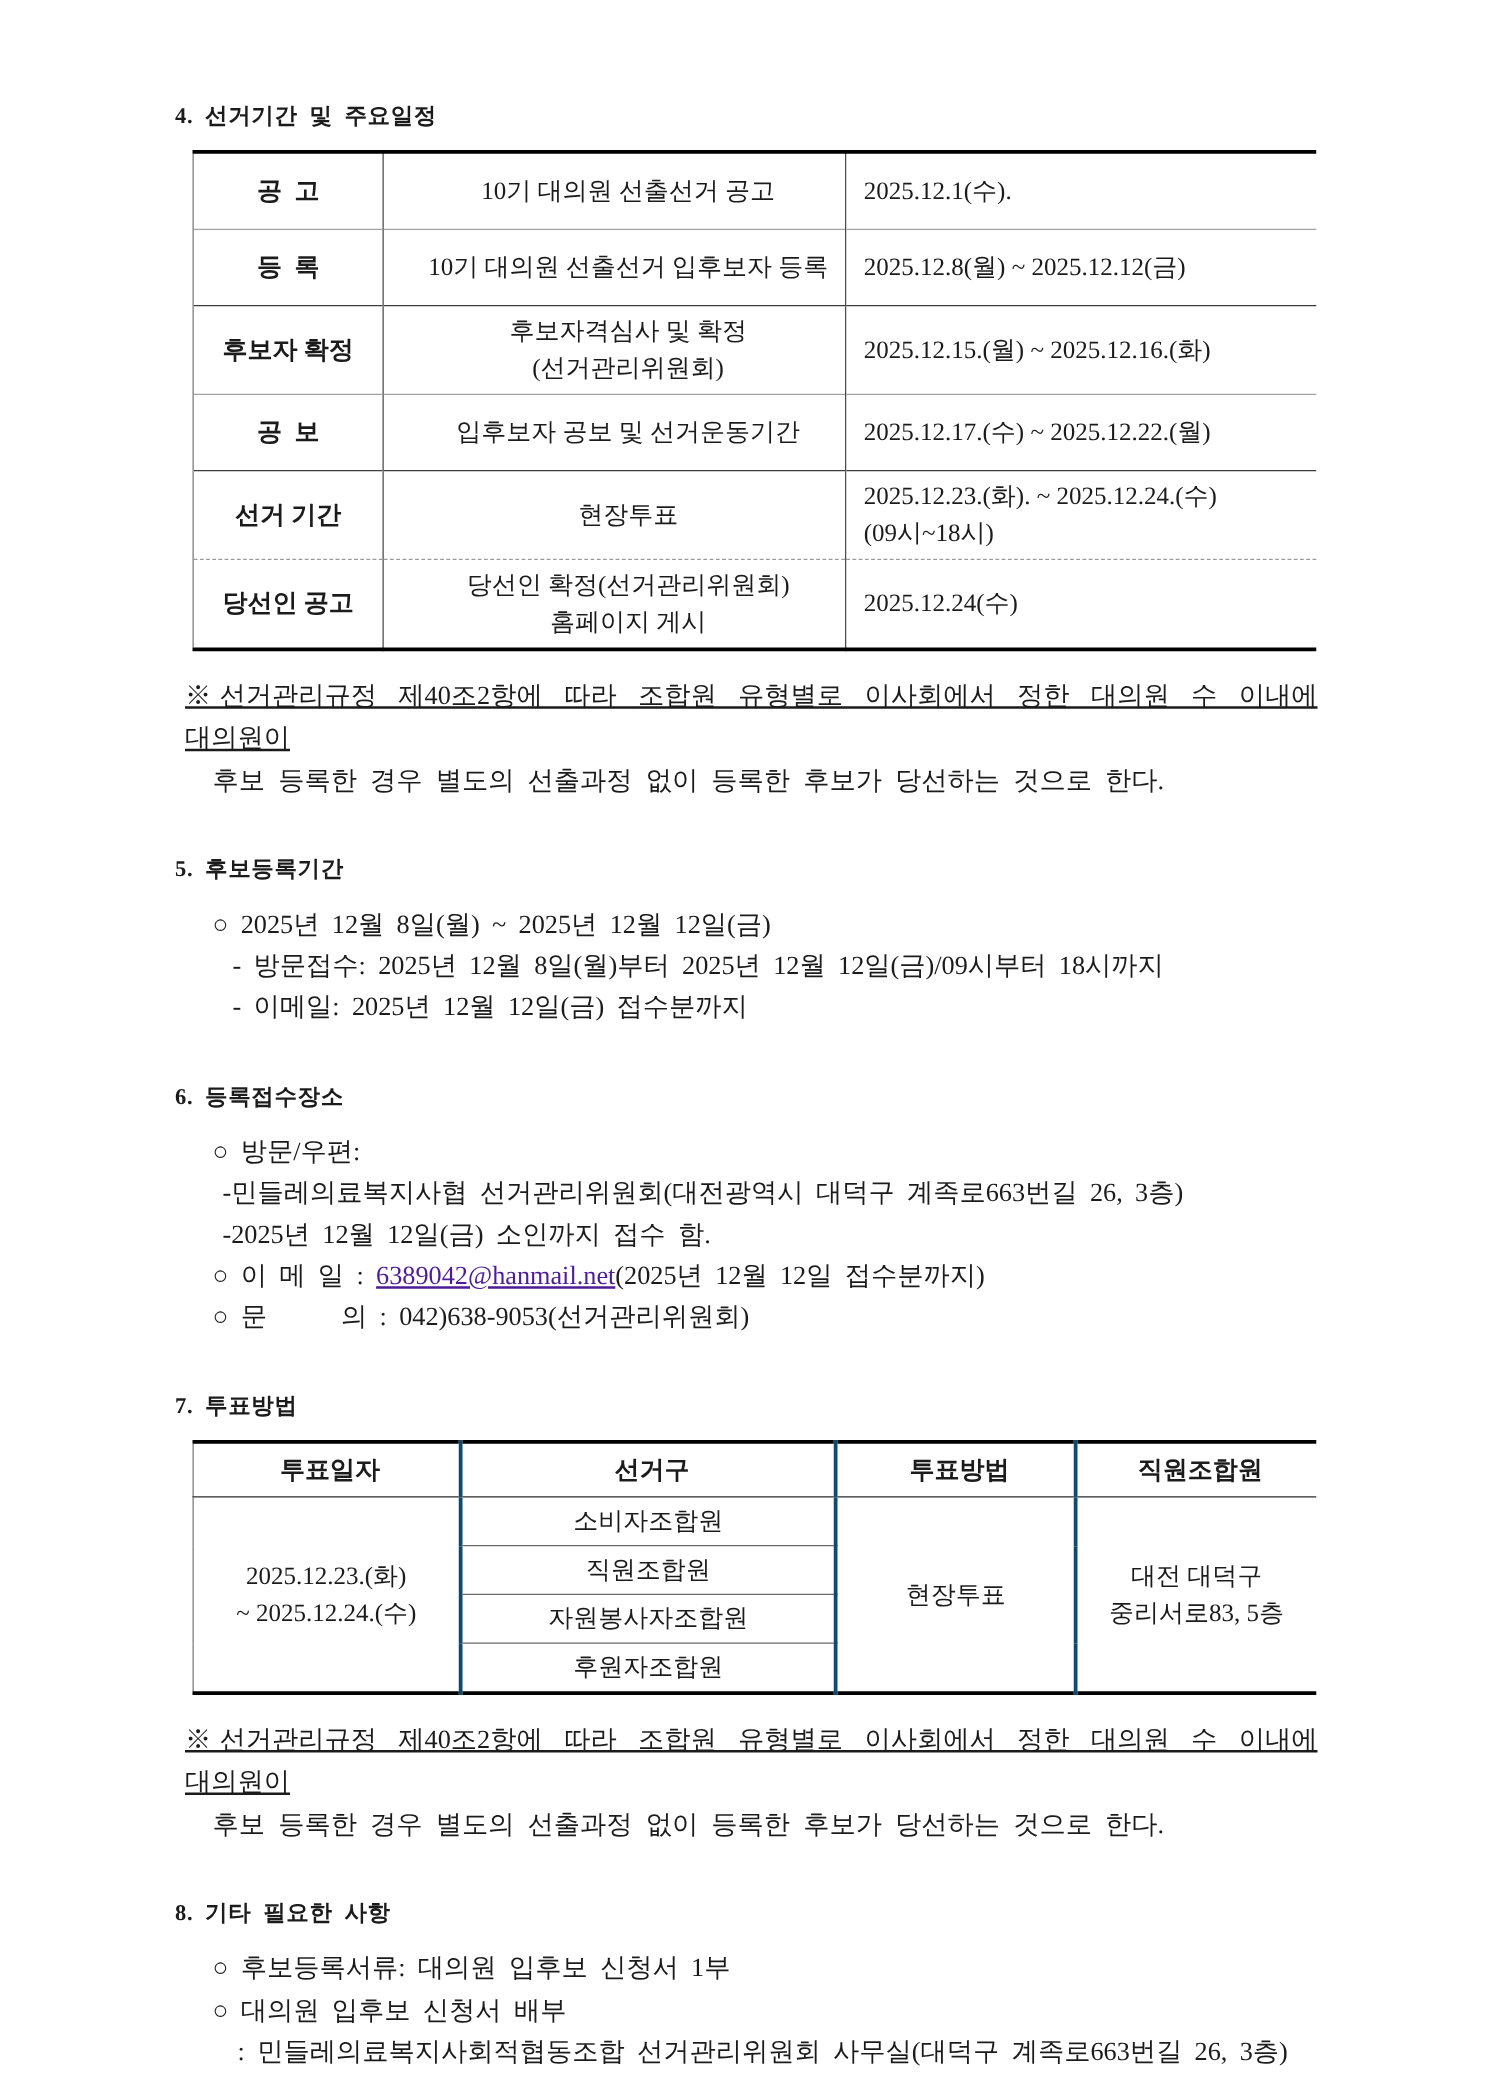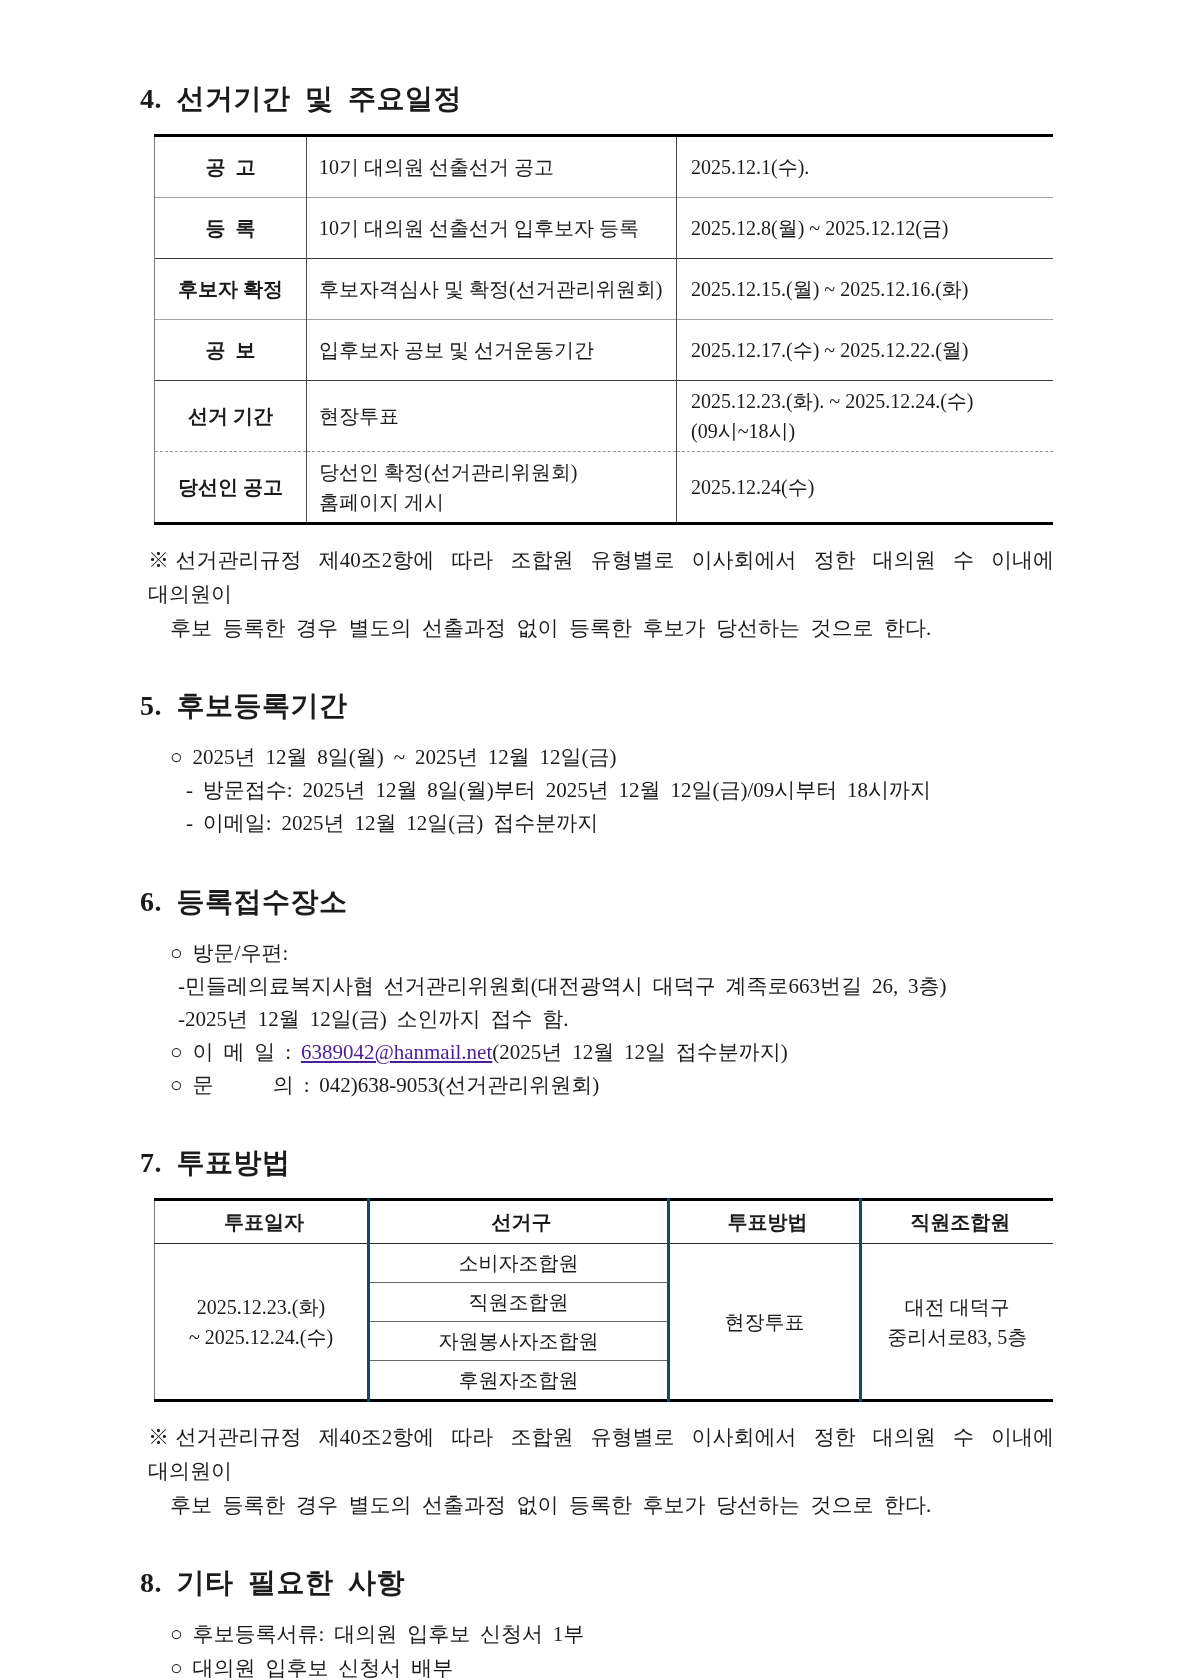--- a/index.html
+++ b/index.html
@@ -8,36 +8,36 @@
     width:1192px; height:1680px;
     box-sizing:border-box;
     padding:80px 138px 0 140px;
     font-family:"Liberation Serif","DejaVu Serif",serif;
     color:#1b1b1b;
     font-size:21px;
     overflow:hidden;
     word-break:keep-all;
   }
   .sec-title {
-    font-size:28px;
+    font-size:18px;
     font-weight:bold;
     letter-spacing:0.5px;
     margin:0 0 16px 0;
     word-spacing:0.25em;
   }
   .sec { margin-top:42px; }
   .line { line-height:1.58; word-spacing:0.22em; }
   .prewrap { white-space:pre-wrap; }
   .ind-1 { padding-left:30px; }
   .ind-2 { padding-left:46px; }
   .ind-2b { padding-left:38px; }
   .ind-3 { padding-left:50px; }
 
   .note { margin-top:18px; padding-left:8px; line-height:1.62; word-spacing:0.25em; }
-  .note .nl1 { text-align:justify; text-align-last:justify; }
+  .note .nl1 { text-align:justify; text-align-last:justify;text-decoration:underline; }
   .note .nl2 { padding-left:22px; }
 
   
   table.t1 {
     border-collapse:collapse;
     table-layout:fixed;
     width:898px;
     margin-left:14px;
     border-top:3px solid #000;
     border-bottom:3px solid #000;
@@ -47,21 +47,21 @@
     font-size:20px;
     padding:5px 10px;
     vertical-align:middle;
     line-height:1.5;
   }
   .t1 td:first-child { border-left:1px solid #7a7a7a; }
   .t1 tr + tr td { border-top:1px solid #a2a2a2; }
   .t1 tr.sep-dark td { border-top-color:#3c3c3c; }
   .t1 tr.sep-dash td { border-top:1px dashed #9a9a9a; }
   .t1 .c-label { text-align:center; font-weight:bold; white-space:pre; }
-  .t1 .c-desc { padding-left:12px; }
+  .t1 .c-desc { padding-left:32px;text-align:center; }
   .t1 .c-date { padding-left:14px; }
   .t1 tr.single td { height:50px; }
 
   
   table.t2 {
     border-collapse:collapse;
     table-layout:fixed;
     width:898px;
     margin-left:14px;
     margin-top:4px;

